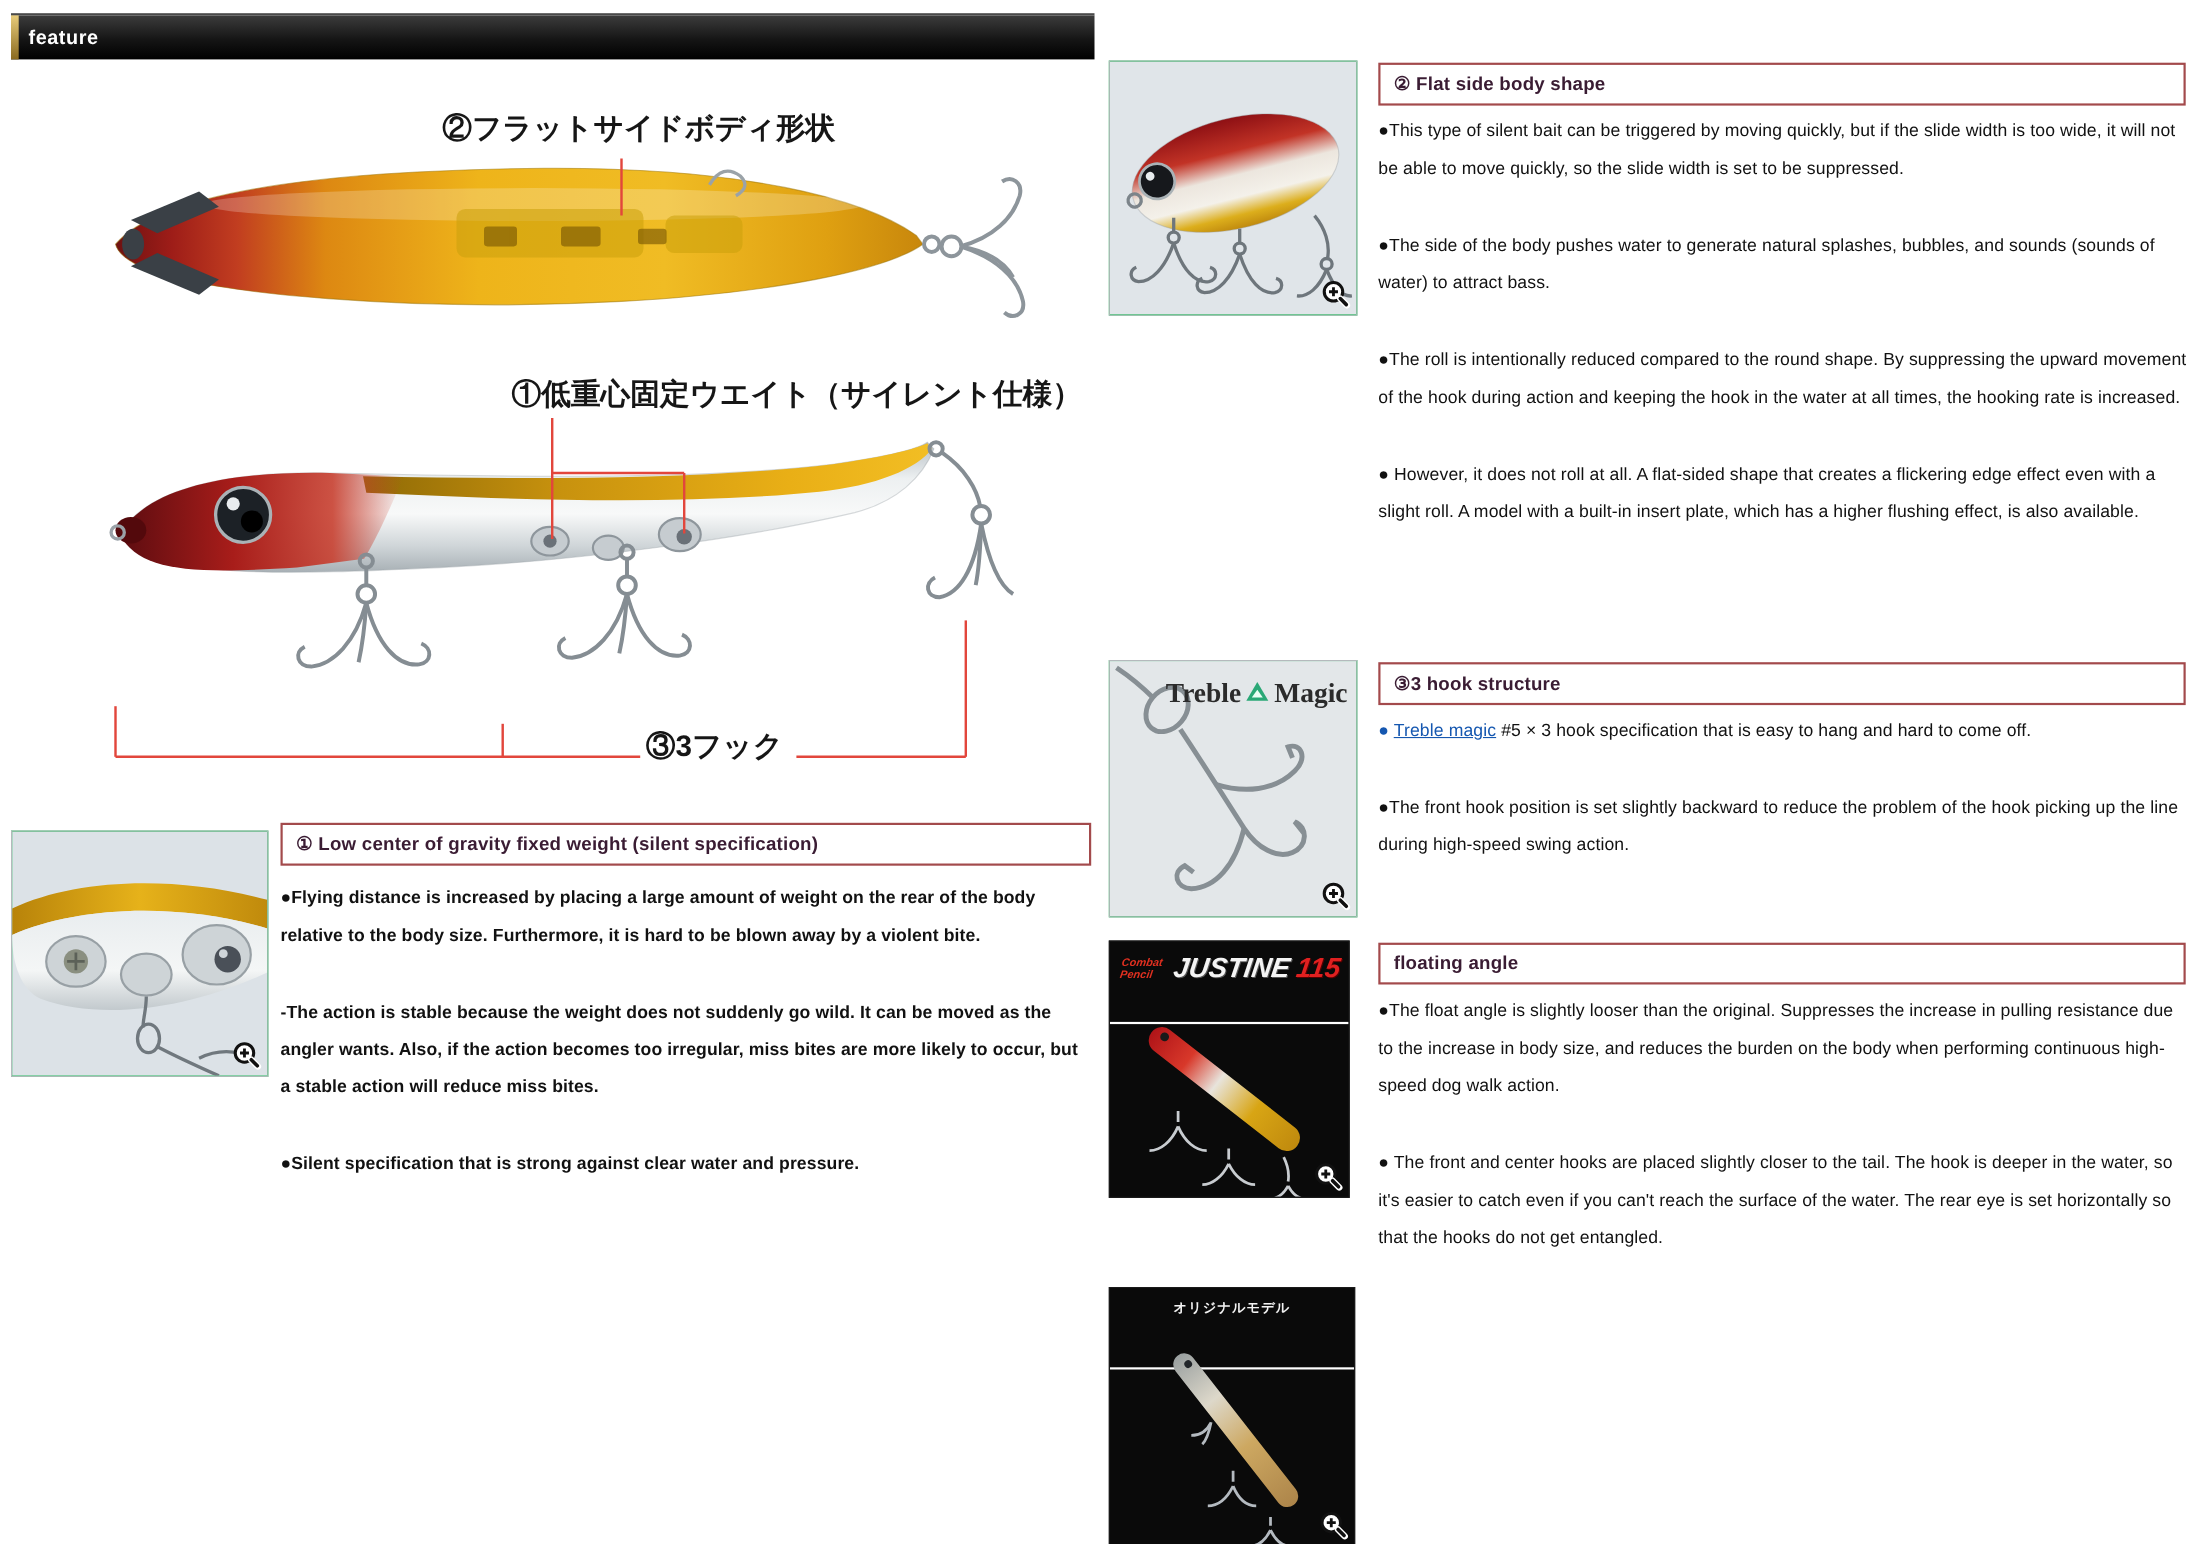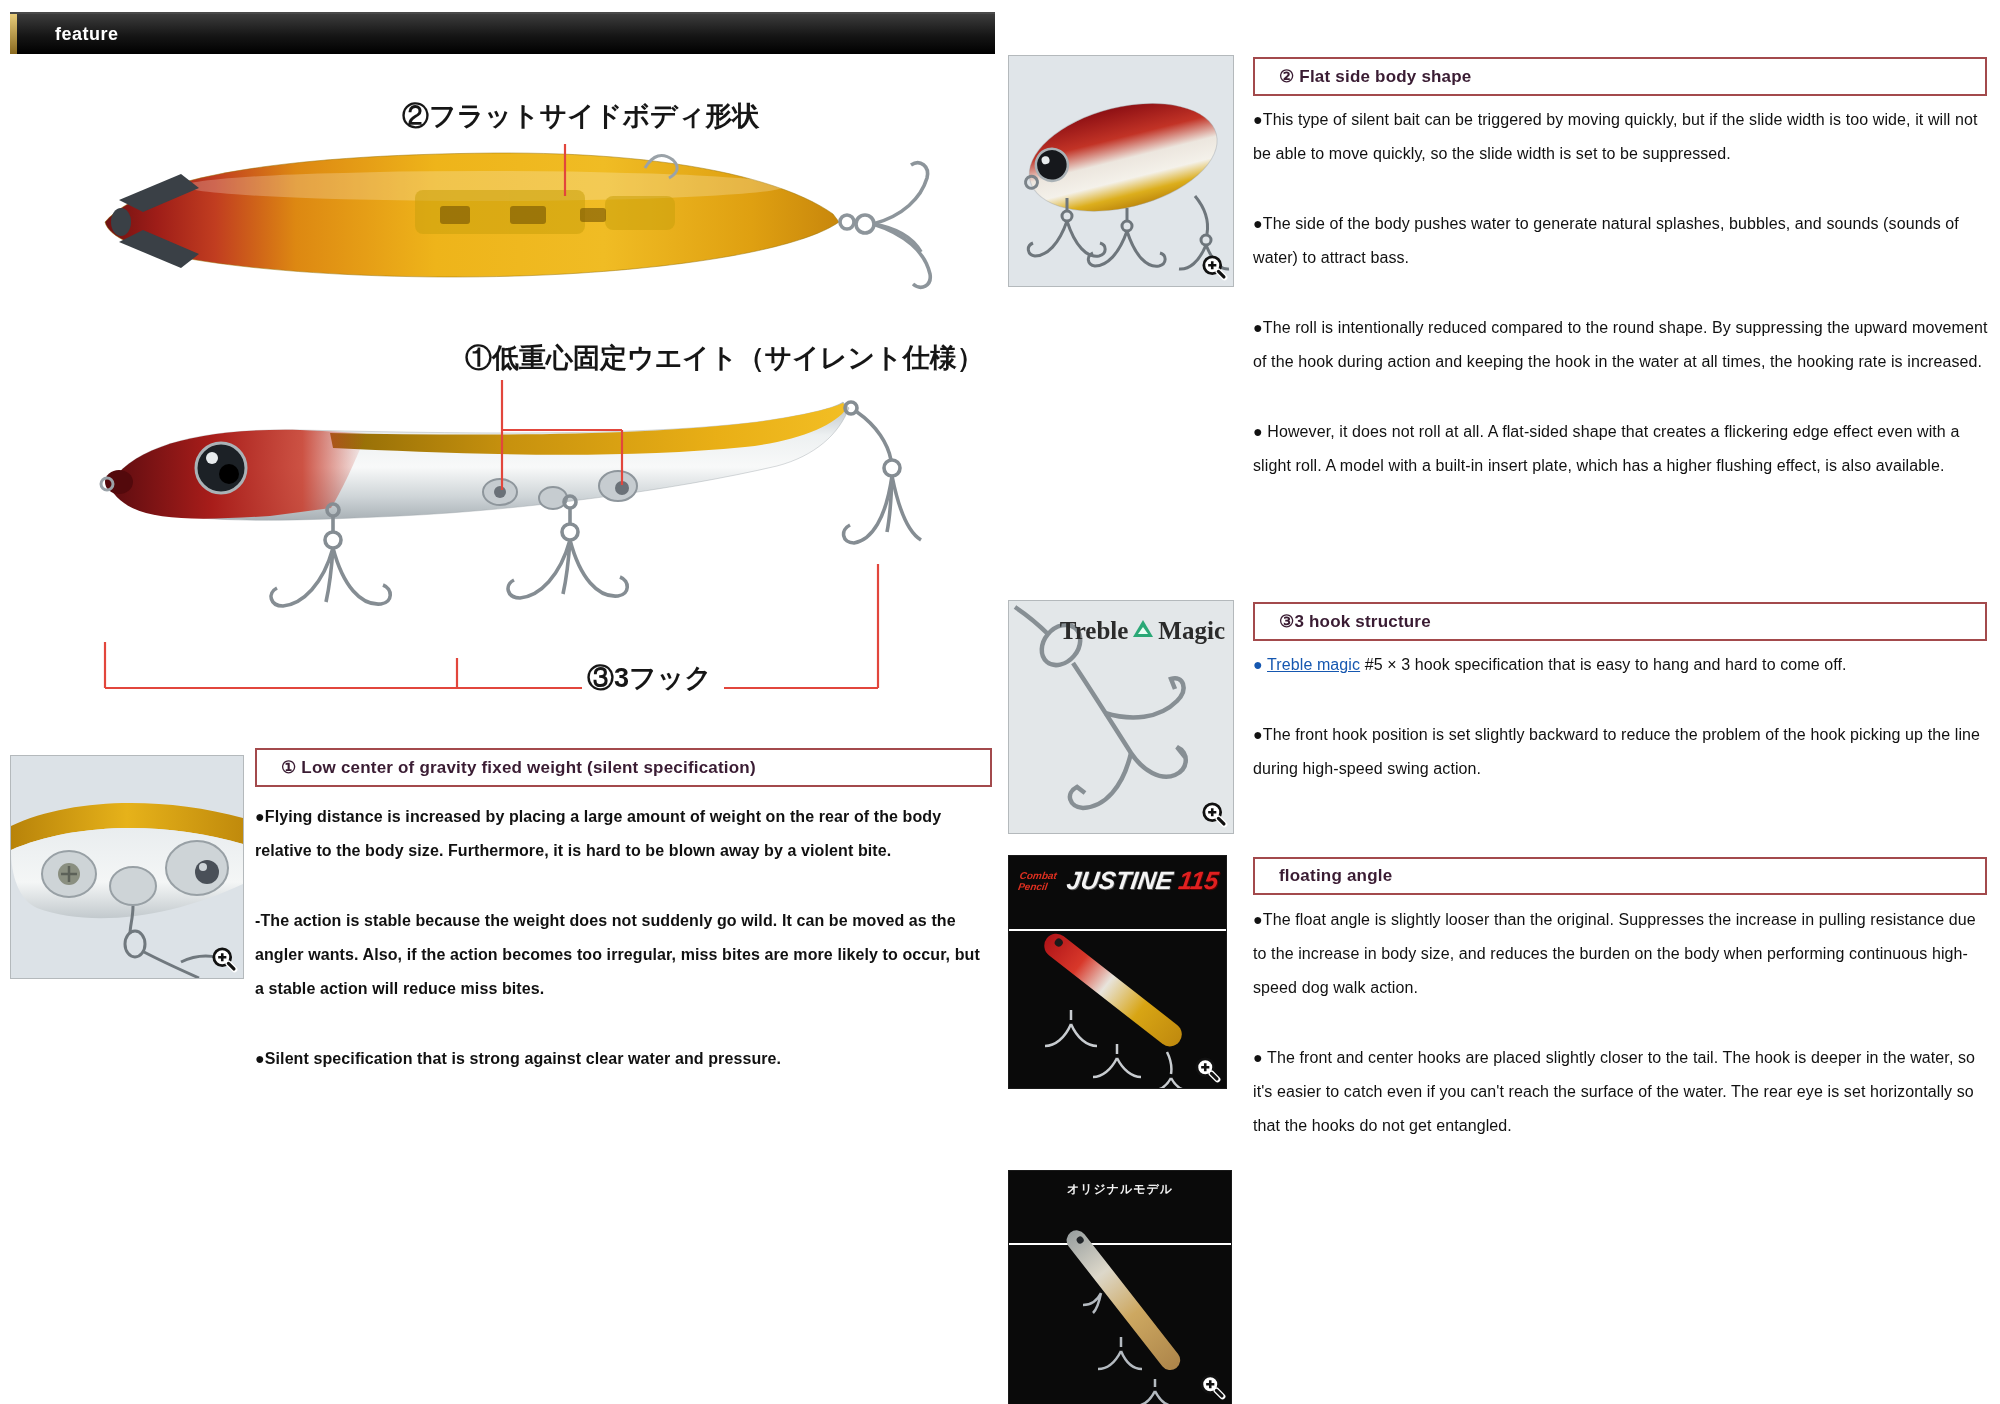--- a/index.html
+++ b/index.html
@@ -6,28 +6,28 @@
   #page{position:relative;width:2000px;height:1404px;background:#ffffff;overflow:hidden;
         font-family:"Liberation Sans",sans-serif;}
   .abs{position:absolute;}
 
   
   .feature-bar{position:absolute;left:10px;top:12px;width:985px;height:40px;
     background:linear-gradient(#3c3c3c,#151515 55%,#000);border-top:2px solid #4a4a4a;
     display:flex;align-items:center;}
   .feature-accent{position:absolute;left:0;top:0;bottom:0;width:7px;
     background:linear-gradient(#e8cc7a,#8a6a20);}
-  .feature-label{color:#ffffff;font-weight:bold;font-size:18px;padding-left:45px;letter-spacing:.5px;}
+  .feature-label{color:#ffffff;font-weight:bold;font-size:18px;padding-left:16px;letter-spacing:.5px;}
 
   
   .jp-label{font-size:27px;line-height:32px;font-weight:600;color:#161616;white-space:nowrap;}
 
   
   .section-title-box{box-sizing:border-box;border:2px solid #a34a4c;background:#fff;
-    padding:7px 24px;}
+    padding:7px 12px;}
   .section-title{font-size:17px;font-weight:bold;color:#3a1c33;letter-spacing:.2px;white-space:nowrap;}
 
   
   .para{font-size:16px;line-height:34px;color:#111;margin:0 0 36px 0;letter-spacing:.1px;}
   .para:last-child{margin-bottom:0;}
   .link{color:#1557b0;text-decoration:underline;cursor:pointer;}
   .link-bullet{color:#1557b0;}
 
   
   .thumb{position:absolute;border:1px solid #b4b9bc;overflow:hidden;background:#22c55e;}

